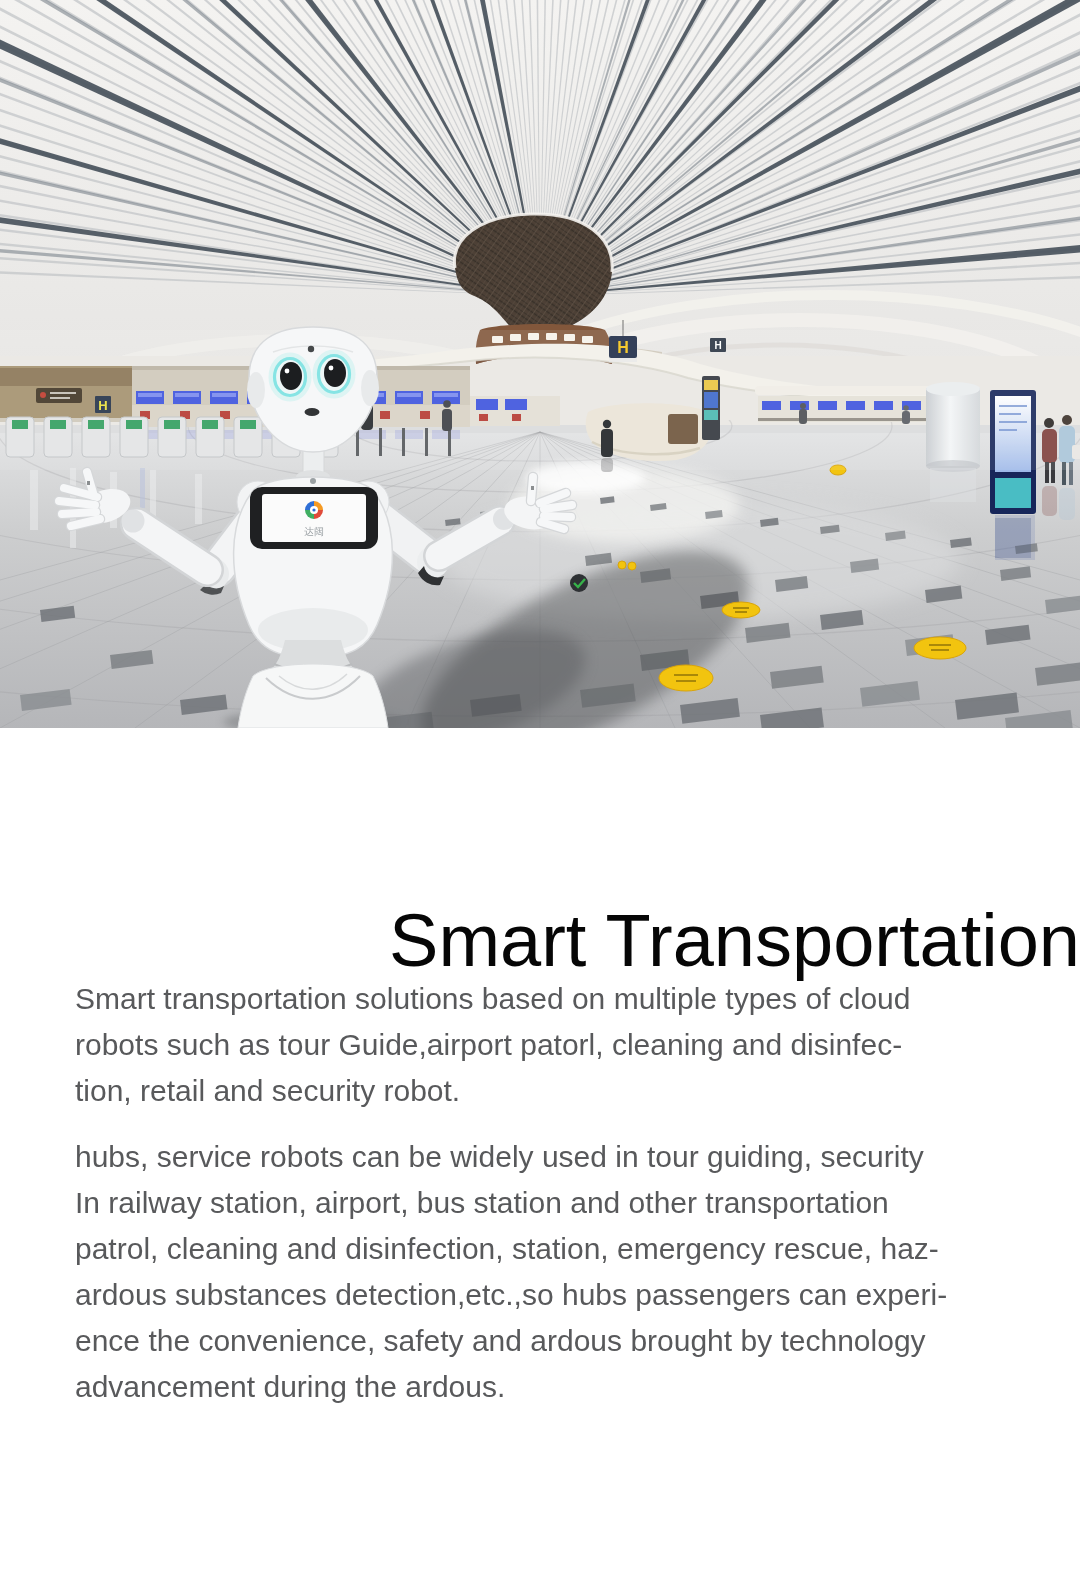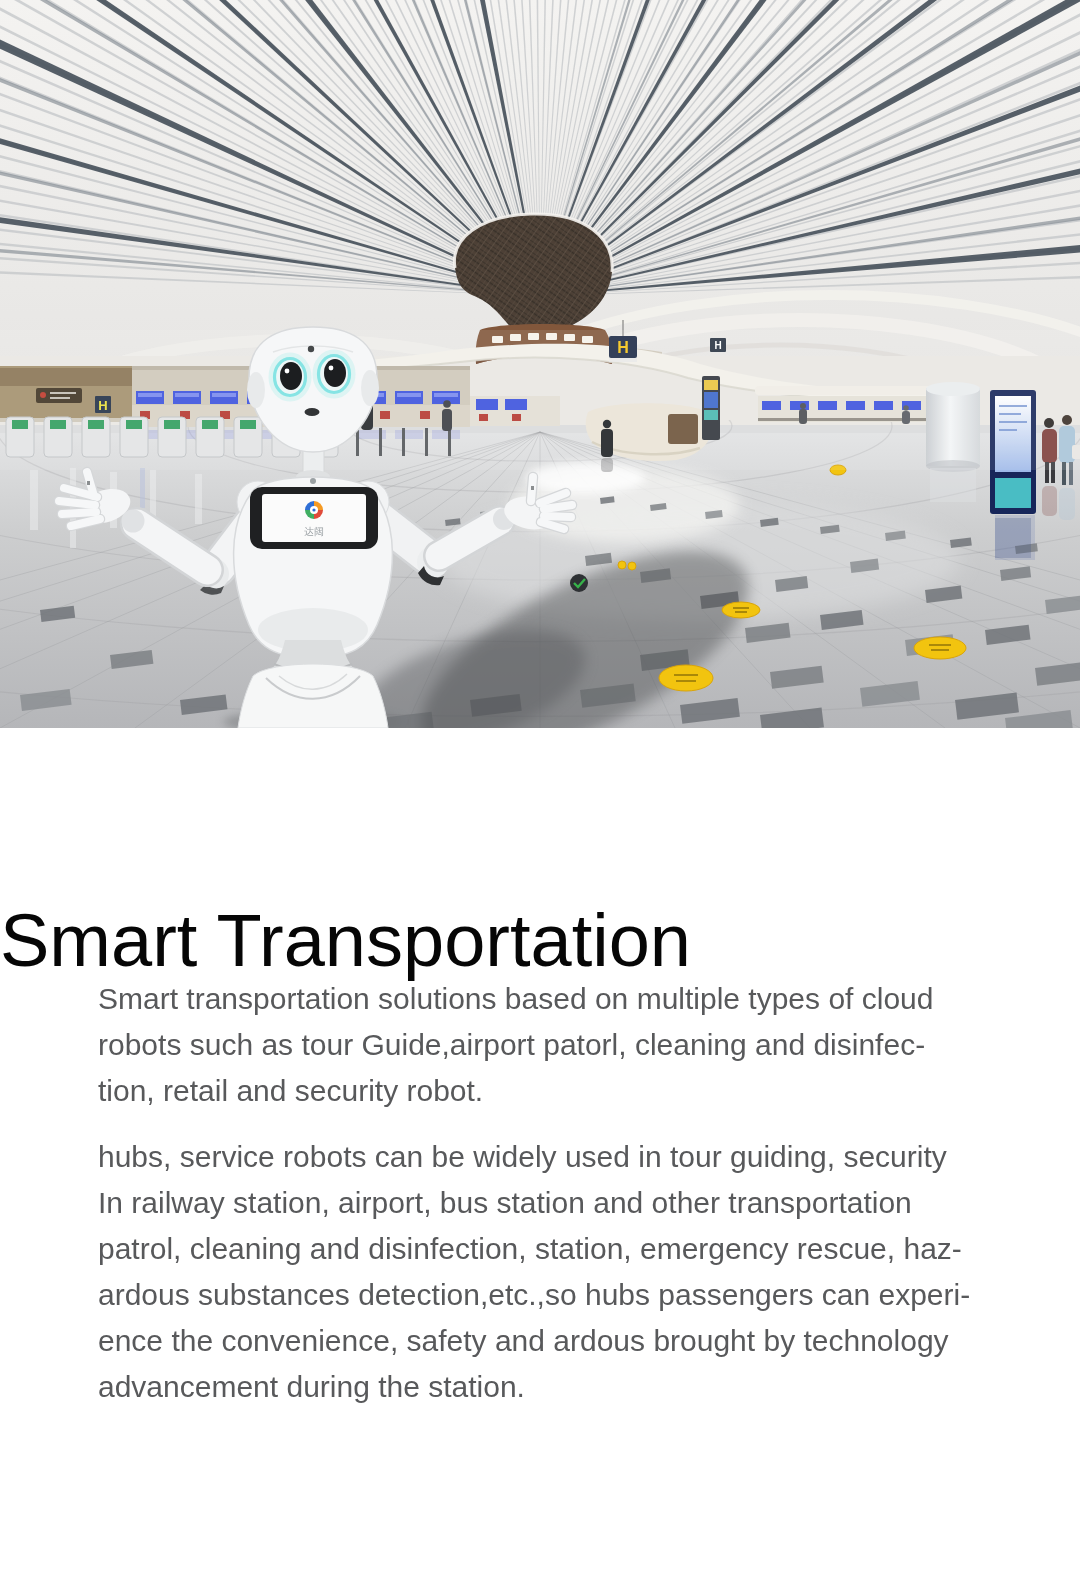--- a/index.html
+++ b/index.html
@@ -1,25 +1,25 @@
 <!DOCTYPE html>
 <html><head>
 <meta charset="utf-8">
 <style>
   html,body{margin:0;padding:0;background:#ffffff;}
   .page{position:relative;width:1080px;height:1571px;background:#ffffff;overflow:hidden;
         font-family:"Liberation Sans", sans-serif;}
   .hero{position:absolute;top:0;left:0;width:1080px;height:728px;}
   .hero svg{display:block;width:1080px;height:728px;}
-  .title{position:absolute;top:848px;left:0;width:100%;text-align:left;
+  .title{position:absolute;top:848px;left:0;width:100%;text-align:right;
          font-size:74px;font-weight:400;color:#060606;letter-spacing:0;}
   .para{position:absolute;left:75px;}
   .para-1{top:976px;}
   .para-2{top:1134px;}
-  .bodyline{font-size:30px;line-height:46px;color:#58595b;white-space:pre;margin-left:23px;}
+  .bodyline{font-size:30px;line-height:46px;color:#58595b;white-space:pre;}
 </style>
 </head>
 <body>
 
 <div class="page">
 
   <div class="hero">
   <svg id="scene" viewBox="0 0 1080 728">
     <defs>
       <linearGradient id="ceilGrad" x1="0" y1="0" x2="0" y2="1">
@@ -674,15 +674,15 @@
     <div class="bodyline">robots such as tour Guide,airport patorl, cleaning and disinfec-</div>
     <div class="bodyline">tion, retail and security robot.</div>
   </div>
 
   <div class="para para-2">
     <div class="bodyline">hubs, service robots can be widely used in tour guiding, security</div>
     <div class="bodyline">In railway station, airport, bus station and other transportation</div>
     <div class="bodyline">patrol, cleaning and disinfection, station, emergency rescue, haz-</div>
     <div class="bodyline">ardous substances detection,etc.,so hubs passengers can experi-</div>
     <div class="bodyline">ence the convenience, safety and ardous brought by technology</div>
-    <div class="bodyline">advancement during the station.</div>
+    <div class="bodyline">advancement during the ardous.</div>
   </div>
 </div>
 
 </body></html>

